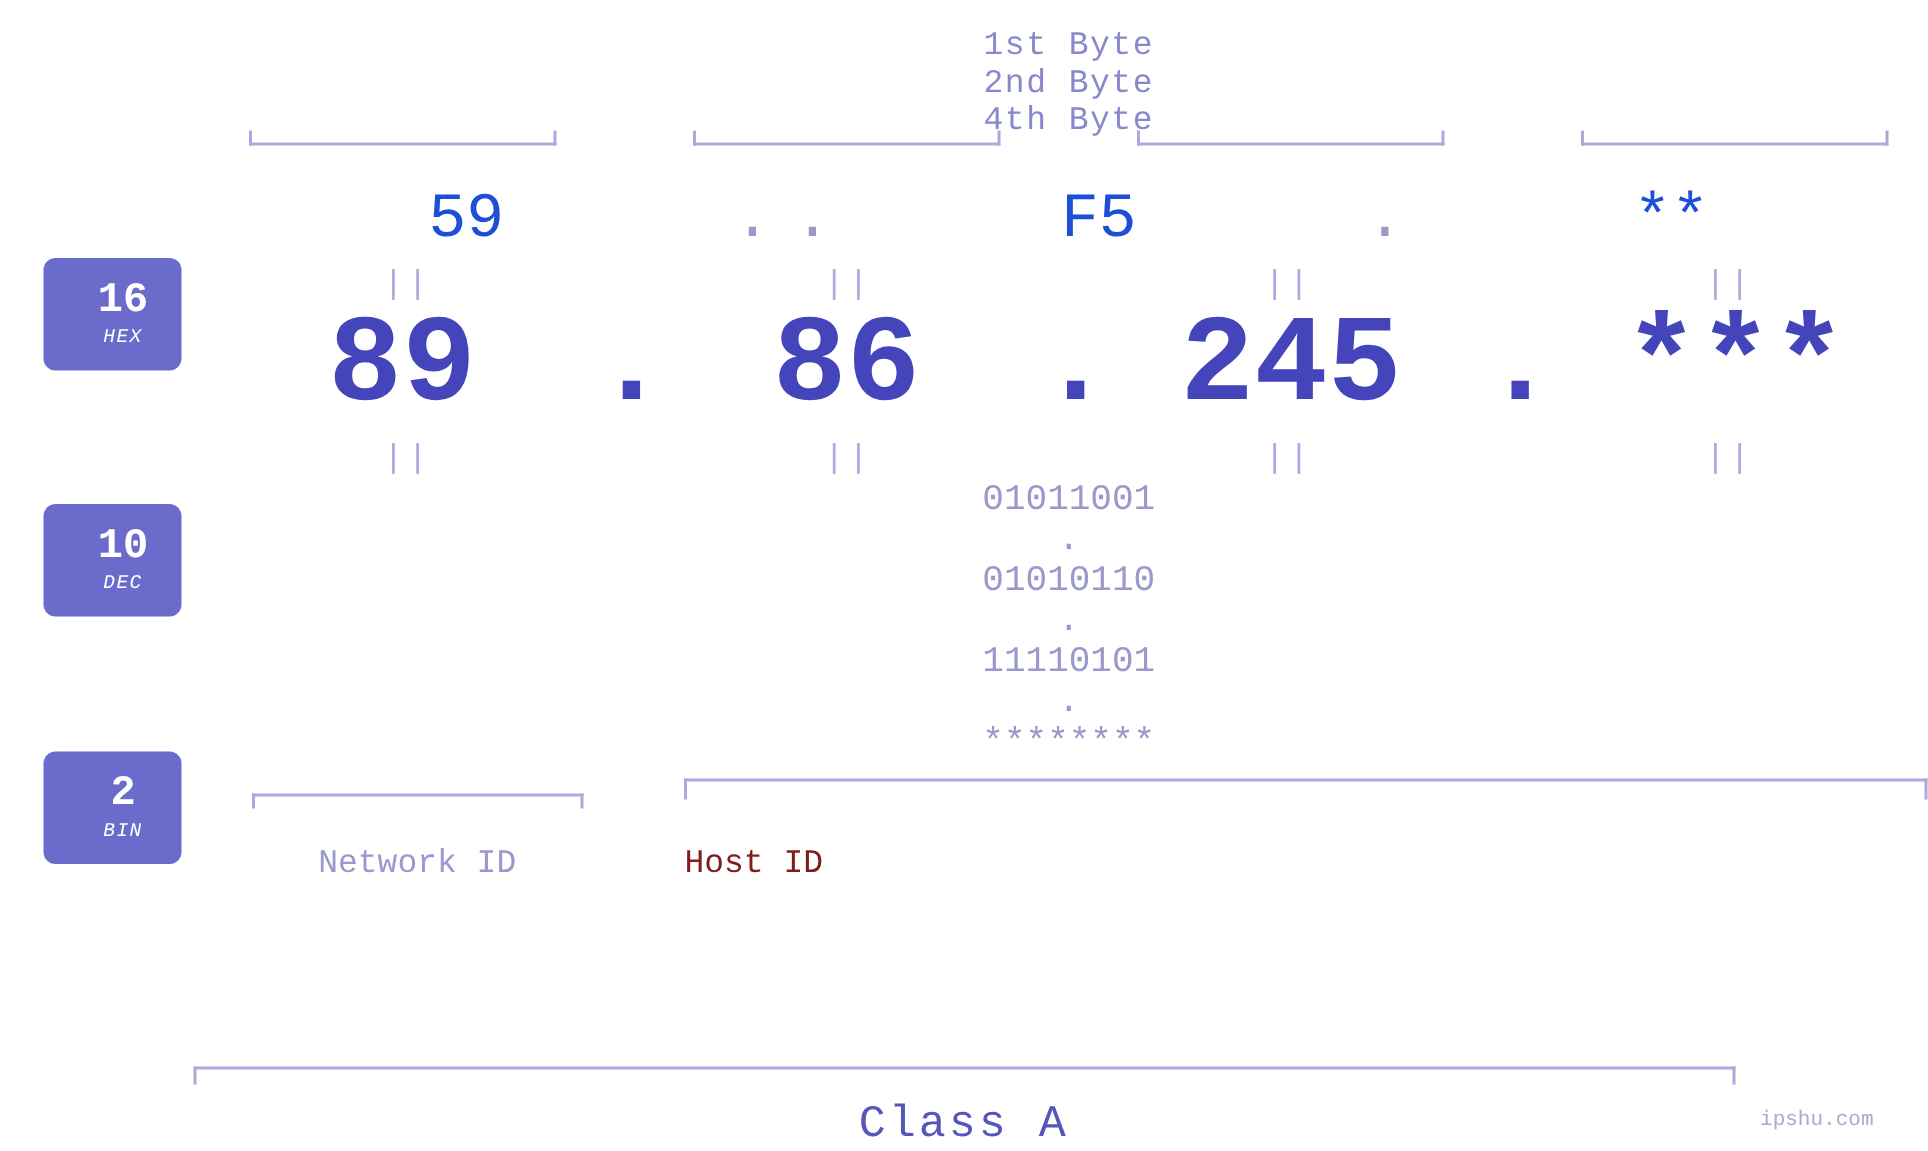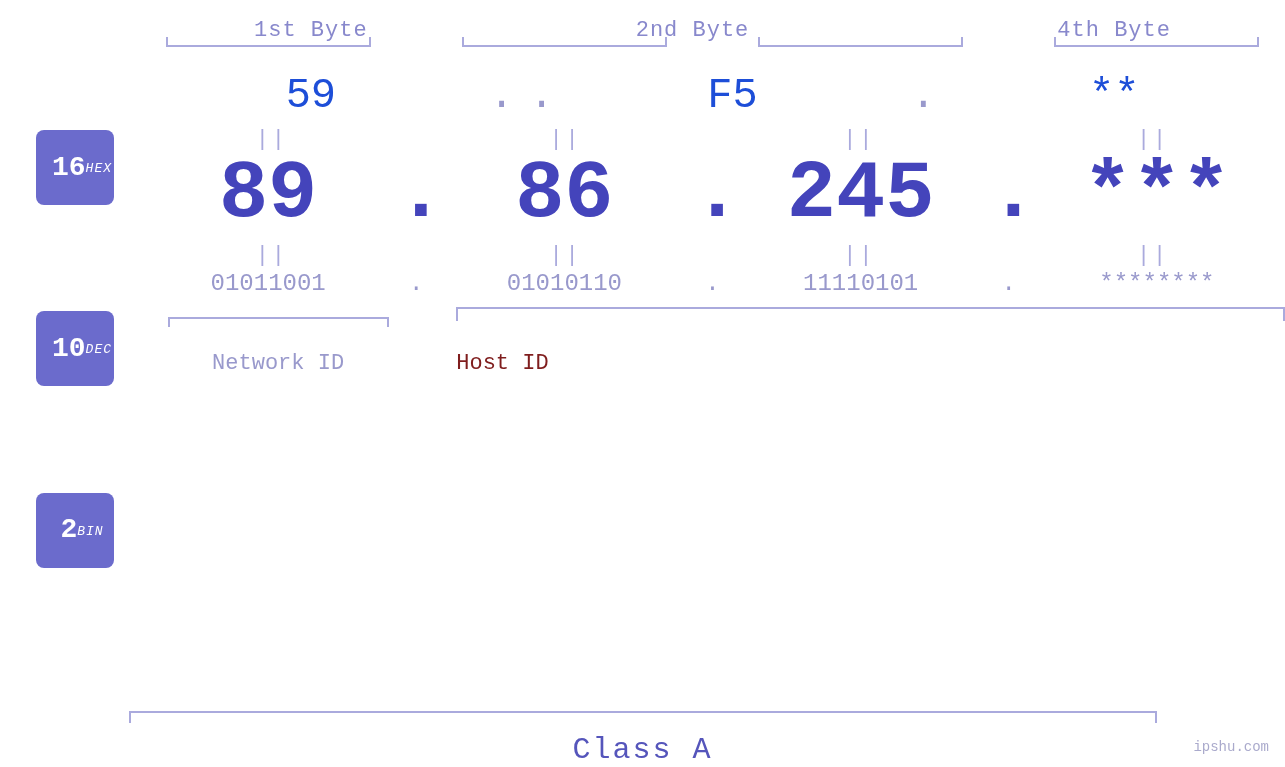--- a/index.html
+++ b/index.html
@@ -57,24 +57,24 @@
       justify-content: space-around;
       align-items: center;
       width: 140px;
       padding: 20px 10px 80px 20px;
     }
 
     .badge {
       background: #6b6bcc;
       color: white;
       border-radius: 8px;
-      width: 78px;
+      width: 92px;
       height: 75px;
       display: flex;
-      flex-direction: row;
+      flex-direction: column;
       align-items: center;
       justify-content: center;
       padding-left: 14px;
     }
 
     .badge-num {
       font-size: 28px;
       font-weight: bold;
       line-height: 1;
     }
@@ -138,20 +138,21 @@
       margin-bottom: 5px;
     }
 
     .row-dec {
       margin-top: 0;
       margin-bottom: 5px;
     }
 
     .row-bin {
       margin-top: 0;
+      flex-direction: column;
     }
 
     .cell {
       flex: 1;
       text-align: center;
     }
 
     
     .hex-val {
       color: #1d4ed8;
@@ -310,42 +311,42 @@
       font-size: 30px;
       font-family: 'Courier New', Courier, monospace;
       margin-top: 10px;
       letter-spacing: 2px;
     }
 
     
     .footer {
       position: absolute;
       bottom: 12px;
-      right: 16px;
+      right: 36px;
       color: #aaaacc;
       font-size: 14px;
       font-family: 'Courier New', Courier, monospace;
     }
 
     
     .dot-spacer {
       width: 40px;
       flex-shrink: 0;
       text-align: center;
     }
 
   </style>
 </head>
 <body>
 
 <div class="container">
 
   <div class="byte-headers">
     <div style="width:140px;"></div>
-    <div class="bytes-content" style="display:flex; flex-direction:row; padding-right: 0;">
+    <div class="bytes-content" style="display:flex; flex-direction:column; padding-right: 0;">
       <div class="byte-col">1st Byte</div>
       <div style="width:40px;"></div>
       <div class="byte-col">2nd Byte</div>
       <div style="width:40px;"></div>
       <div style="width:40px;"></div>
       <div class="byte-col">4th Byte</div>
     </div>
   </div>
 
   <div style="display:flex; width:100%; margin-top:4px;">

